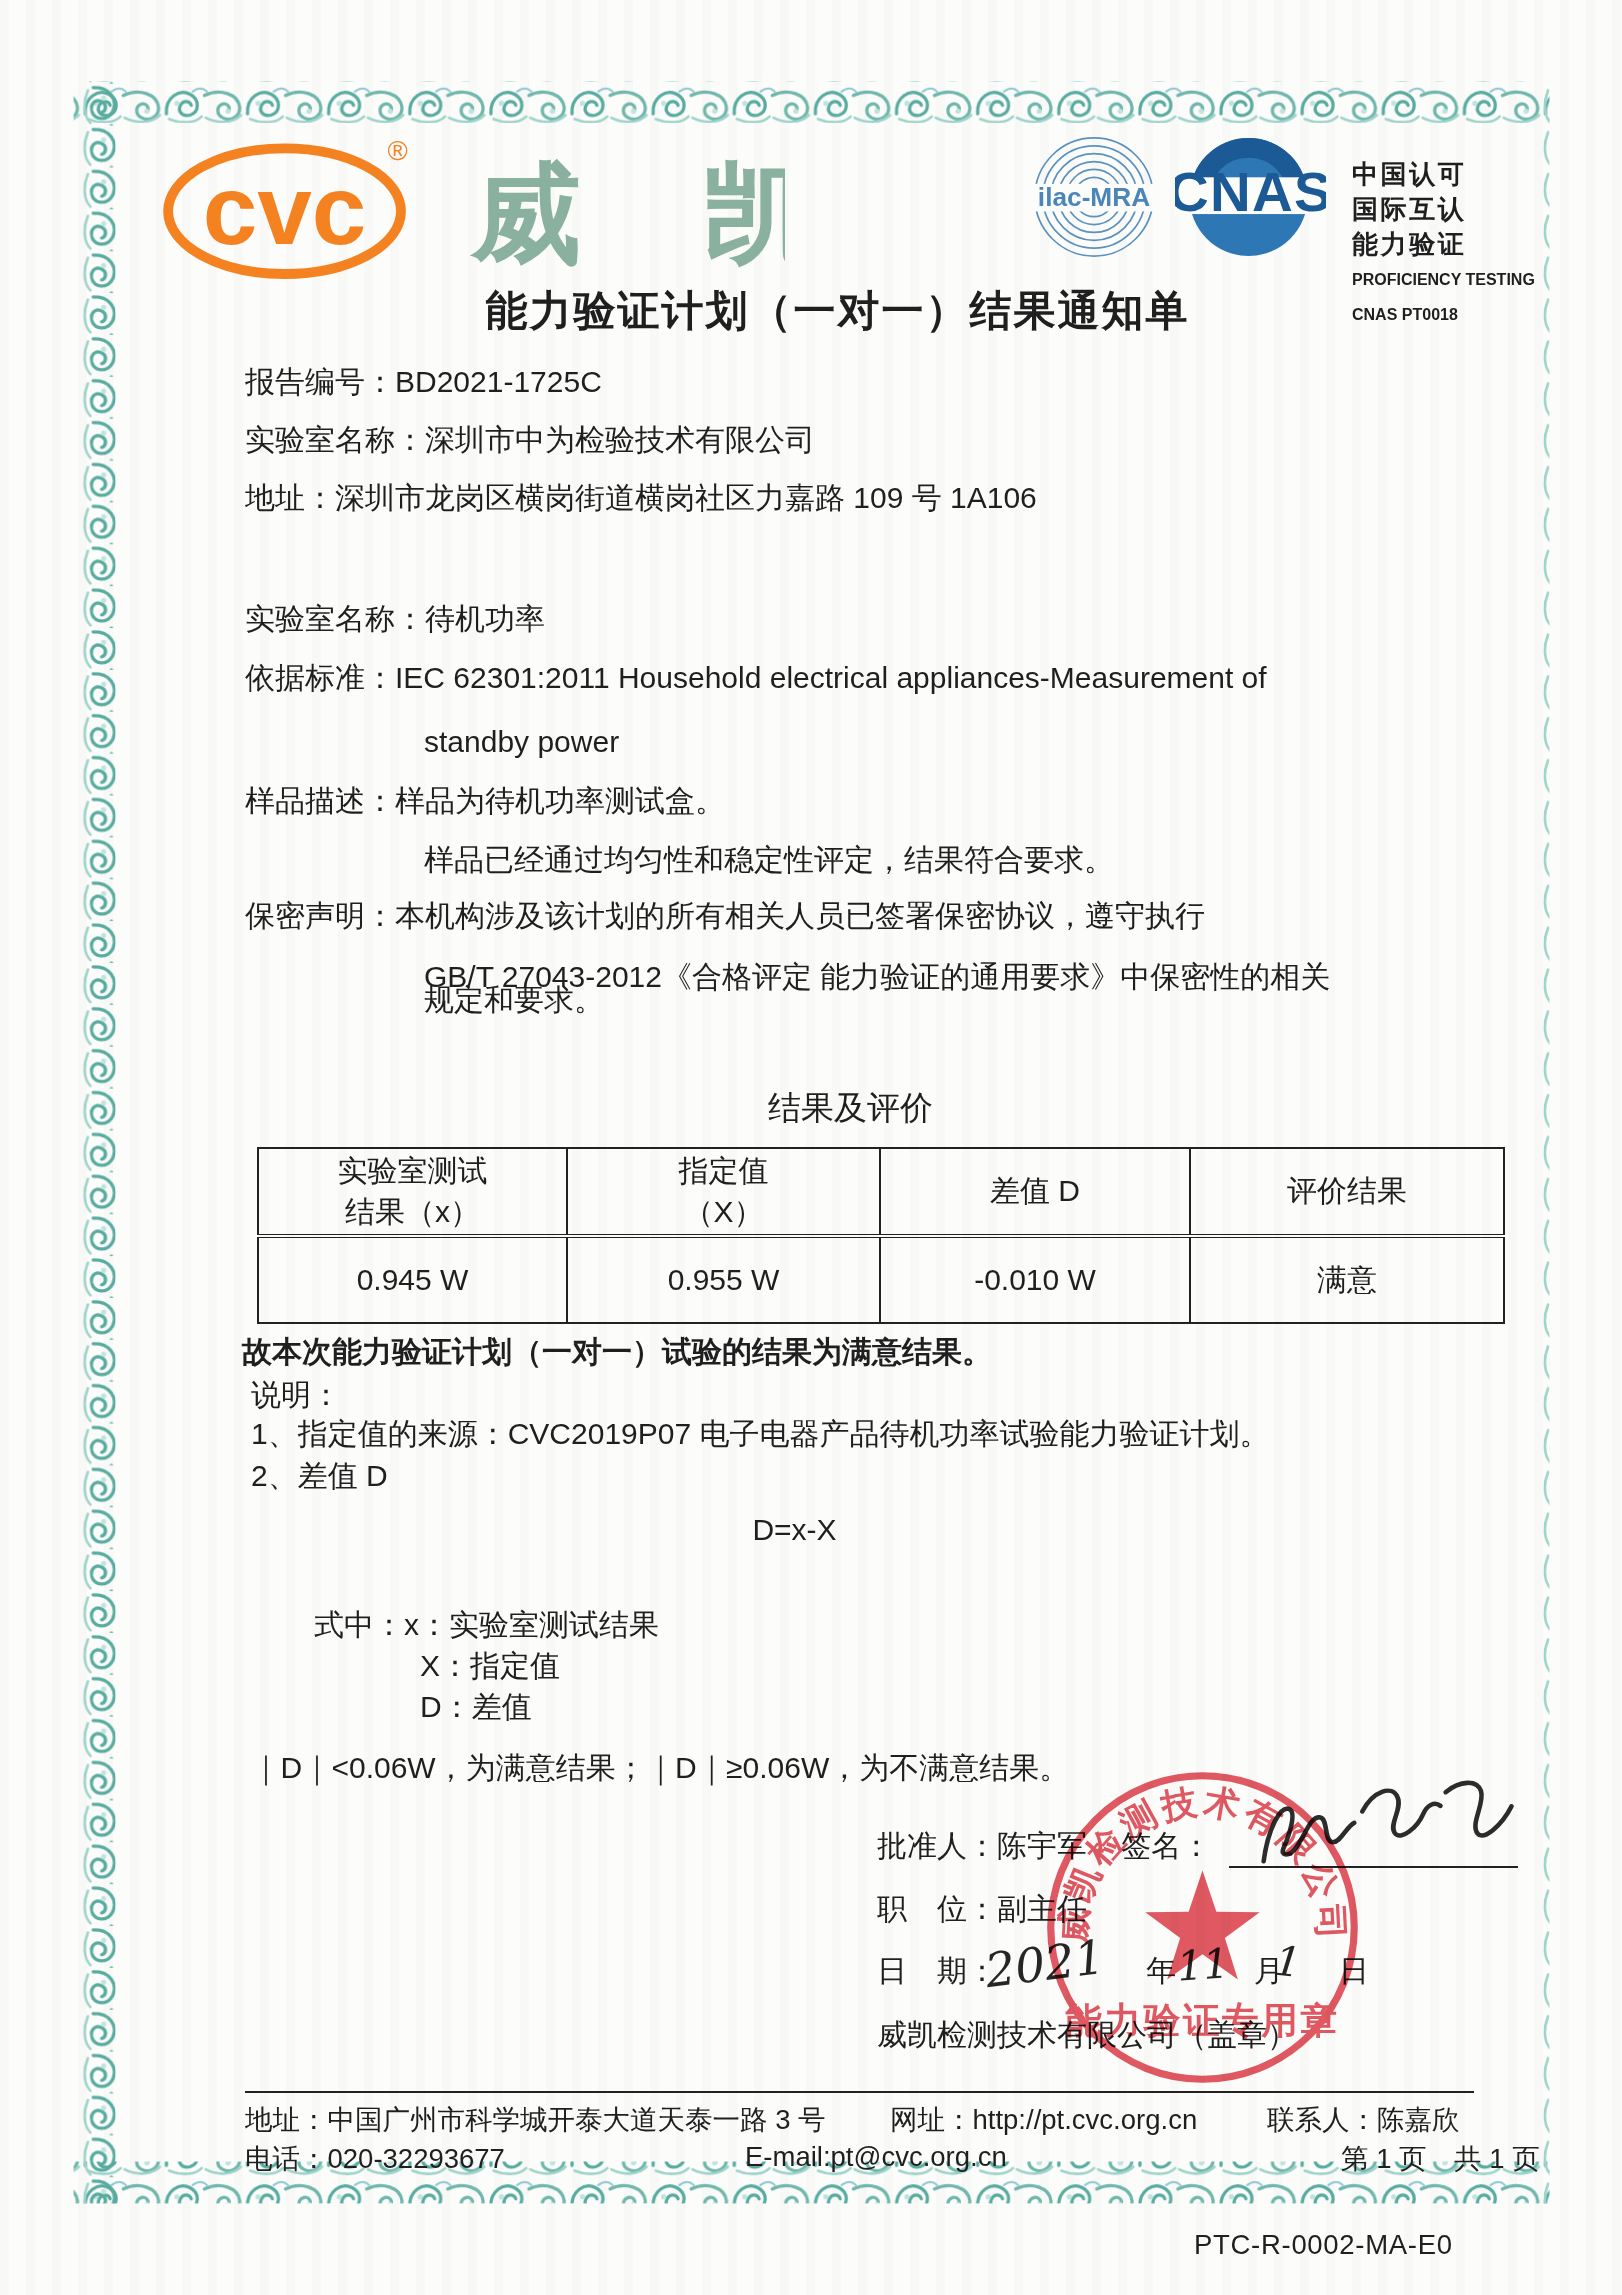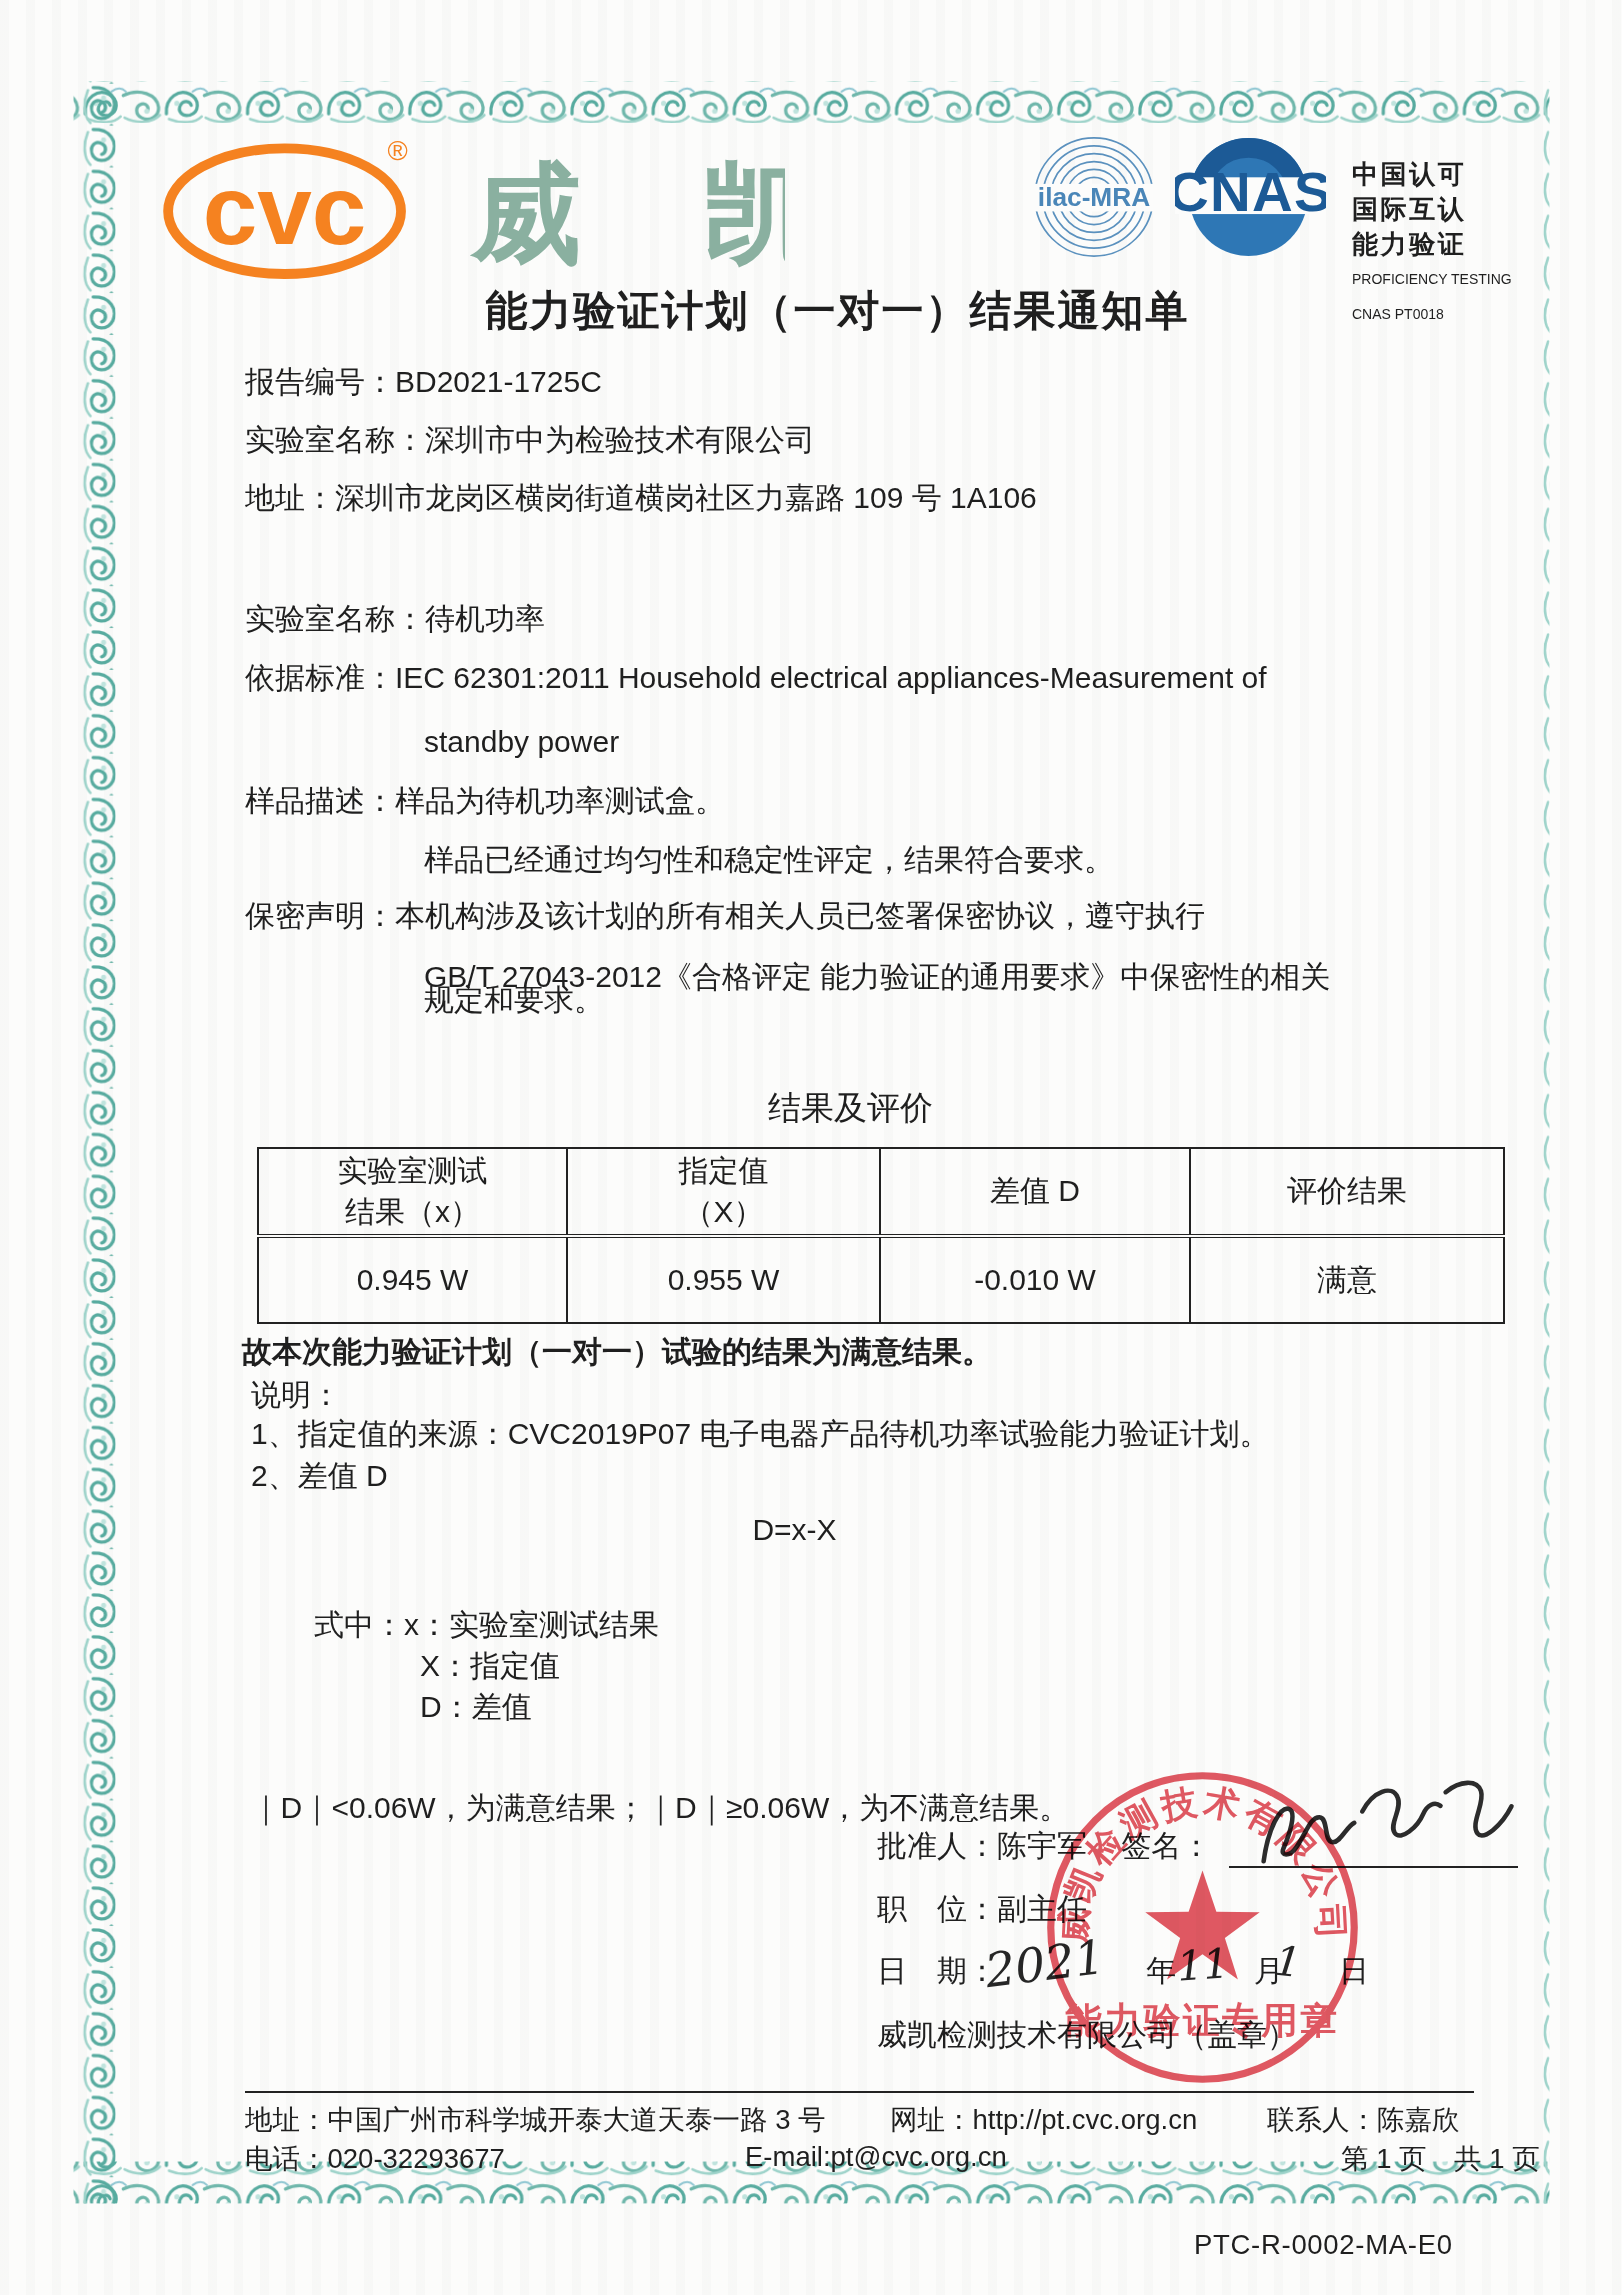--- a/index.html
+++ b/index.html
@@ -18,21 +18,21 @@
   .doc-title{top:283px;left:26px;width:1623px;text-align:center;font-size:42px;font-weight:bold;letter-spacing:2px;}
   .section-title{top:1086px;left:39px;width:1623px;text-align:center;font-size:33px;}
   
   .rtable{position:absolute;left:257px;top:1147px;border-collapse:collapse;table-layout:fixed;}
   .rtable td{border:2px solid #222;text-align:center;vertical-align:middle;font-size:30px;line-height:1.35;padding:0;}
   .rtable tr.hdr td{height:85px;border-bottom:4.6px double #222;}
   .rtable tr.val td{height:84px;}
   
   .accr{top:157px;left:1328px;line-height:35px;margin-left:24px;}
   .accr .cn{font-size:26px;font-weight:bold;letter-spacing:2.6px;}
-  .accr .en{font-size:14px;font-weight:normal;}
+  .accr .en{font-size:16px;font-weight:bold;}
   
   .stamp{left:1039px;top:1764px;mix-blend-mode:multiply;opacity:.92;}
   .sig{left:1249px;top:1768px;mix-blend-mode:multiply;}
   .hand{font-family:"DejaVu Serif",serif;font-style:italic;color:#262626;}
   .sig-underline{left:1229px;top:1866px;width:289px;border-bottom:2.6px solid #222;height:0;}
   .foot-rule{left:245px;top:2091px;width:1229px;border-top:2.6px solid #222;height:0;}
 </style>
 </head>
 <body>
 
@@ -165,21 +165,21 @@
 
 <div class="abs line" style="left:251px;top:1377px;">说明：</div>
 <div class="abs line" style="left:251px;top:1416px;">1、指定值的来源：CVC2019P07 电子电器产品待机功率试验能力验证计划。</div>
 <div class="abs line" style="left:251px;top:1458px;">2、差值 D</div>
 <div class="abs line" style="left:0;top:1512px;width:1589px;text-align:center;">D=x-X</div>
 <div class="abs line" style="left:314px;top:1607px;">
   <span>式中：</span><span>x：实验室测试结果</span>
 </div>
 <div class="abs line" style="left:420px;top:1648px;">X：指定值</div>
 <div class="abs line" style="left:420px;top:1689px;">D：差值</div>
-<div class="abs line" style="left:251px;top:1750px;margin-top:40px;">｜D｜&lt;0.06W，为满意结果；｜D｜≥0.06W，为不满意结果。</div>
+<div class="abs line" style="left:251px;top:1750px;">｜D｜&lt;0.06W，为满意结果；｜D｜≥0.06W，为不满意结果。</div>
 
 <div class="abs line" style="left:877px;top:1828px;">
   <span>批准人：</span><span>陈宇军</span>
   <span style="margin-left:26px;">签名：</span>
 </div>
 <div class="abs sig-underline"></div>
 <div class="abs line" style="left:877px;top:1891px;">
   <span>职　位：</span><span>副主任</span>
 </div>
 <div class="abs line" style="left:877px;top:1953px;">

